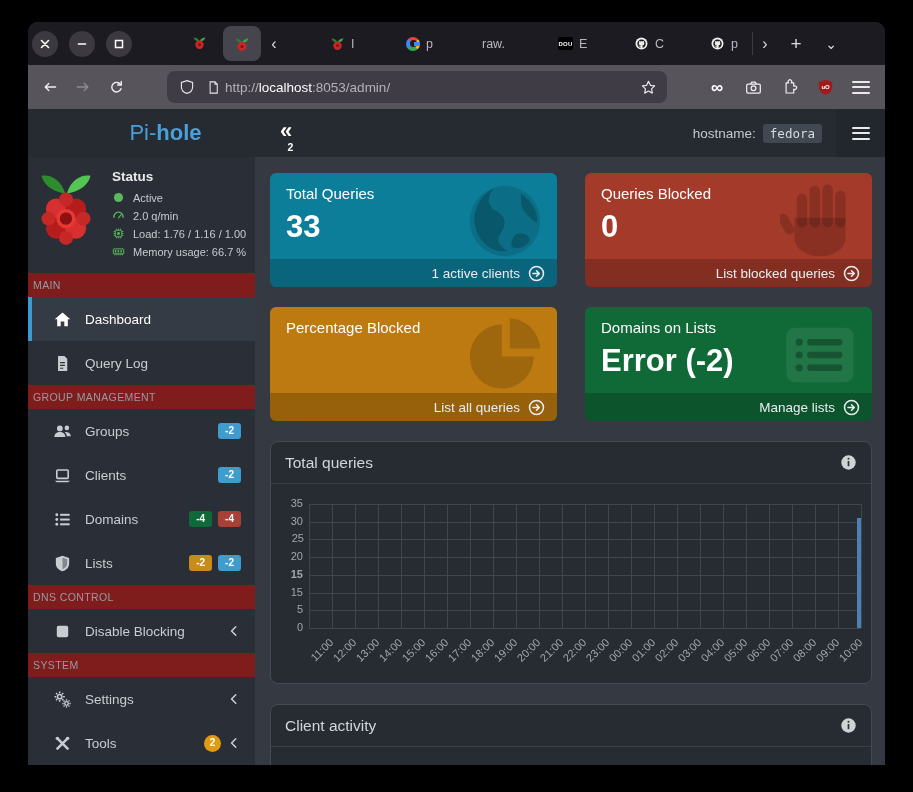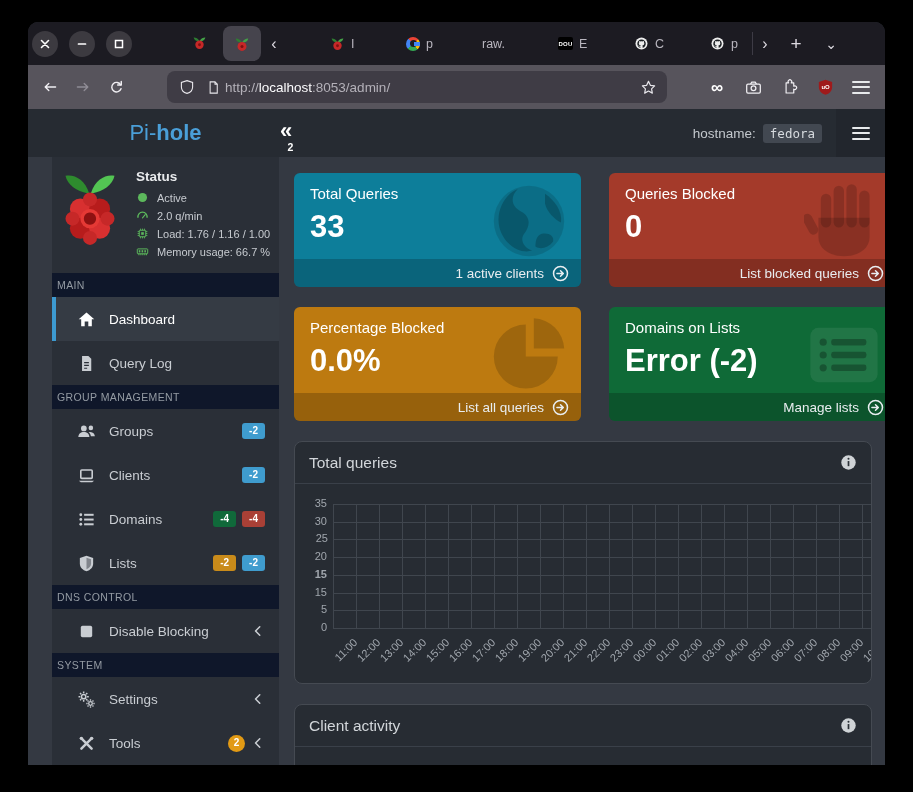--- a/index.html
+++ b/index.html
@@ -41,29 +41,29 @@
   #brand b{font-weight:bold;}
   #collapse{position:absolute;left:246px;top:9px;color:#fff;font-size:22px;font-weight:bold;width:24px;text-align:center;}
   #collapse-badge{position:absolute;left:254px;top:29px;width:17px;height:17px;border-radius:50%;
     font-size:10.5px;font-weight:bold;color:#fff;display:flex;align-items:center;justify-content:center;}
   #host-wrap{margin-left:auto;margin-right:14px;font-size:13.5px;color:#c3c8cd;display:flex;align-items:center;gap:7px;}
   #host-value{font-family:"DejaVu Sans Mono","Liberation Mono",monospace;font-size:12.5px;color:#d7dbdf;
     background:#424851;border-radius:3px;padding:2px 7px;}
   #admin-burger{width:49px;height:48px;flex:none;background:#22262d;display:flex;align-items:center;justify-content:center;}
   .burger{width:18px;height:13px;display:flex;flex-direction:column;justify-content:space-between;}
   .burger i{display:block;height:2px;background:#e8eaec;border-radius:1px;}
-  #admin-body{flex:1;display:flex;min-height:0;padding-left:24px;}
+  #admin-body{flex:1;display:flex;min-height:0;}
   
   #sidebar{width:227px;flex:none;background:#2a2f37;overflow:hidden;}
   #status-block{display:flex;padding:10px 8px 10px 10px;}
   #status-text{margin-left:18px;}
   #status-title{font-size:13.5px;font-weight:bold;color:#e8eaec;margin:2px 0 7px;}
   .status-line{display:flex;align-items:center;gap:8px;font-size:11px;color:#c7cbd0;margin-bottom:5px;}
   .status-line .s-ic{width:13px;height:13px;color:#5cb85c;flex:none;display:flex;}
-  .side-strip{height:24px;background:#0f172a;color:#949ba3;font-size:10.5px;letter-spacing:.4px;
+  .side-strip{height:24px;background:#7f1d1d;color:#949ba3;font-size:10.5px;letter-spacing:.4px;
     display:flex;align-items:center;padding-left:5px;}
   .side-item{height:44px;display:flex;align-items:center;padding-left:25px;position:relative;color:#c9cdd2;cursor:default;}
   .side-item.active{background:#353b44;color:#fff;}
   .side-item.active::before{content:'';position:absolute;left:0;top:0;bottom:0;width:4px;background:#3d9ad1;}
   .side-item .mi{width:19px;height:19px;flex:none;display:flex;color:inherit;}
   .side-item .mi svg{width:100%;height:100%;}
   .side-item .m-label{margin-left:13px;font-size:13.5px;}
   .side-item .m-right{margin-left:auto;margin-right:14px;display:flex;align-items:center;gap:6px;}
   .badge{font-size:10px;font-weight:bold;color:#fff;border-radius:3px;padding:3px 7px;line-height:1;}
   .badge.round{border-radius:50%;width:17px;height:17px;padding:0;display:flex;align-items:center;justify-content:center;}
@@ -506,21 +506,20 @@
                   </svg>
                 </span>
               </div>
             </div>
             <div class="card" style="background: rgb(189, 122, 16);">
               <span class="c-ico"><svg viewBox="0 0 100 100" width="100%" height="100%">
                   <path d="M46 12 A40 40 0 1 0 86 52 L46 52 Z" fill="rgba(0,0,0,0.16)"></path>
                   <path d="M56 42 V4 A40 40 0 0 1 94 42 Z" fill="rgba(0,0,0,0.16)"></path>
                 </svg></span>
               <div class="c-title">Percentage Blocked</div>
-              <div class="c-value">0.0%</div>
               <div class="c-footer">
                 <span>List all queries</span>
                 <span class="ac">
                   <svg viewBox="0 0 20 20" width="100%" height="100%">
                     <circle cx="10" cy="10" r="8.2" fill="none" stroke="currentColor" stroke-width="1.8"></circle>
                     <path d="M5.8 10 H13 M10 6.8 L13.3 10 L10 13.2" fill="none" stroke="currentColor" stroke-width="1.8" stroke-linecap="round" stroke-linejoin="round"></path>
                   </svg>
                 </span>
               </div>
             </div>

